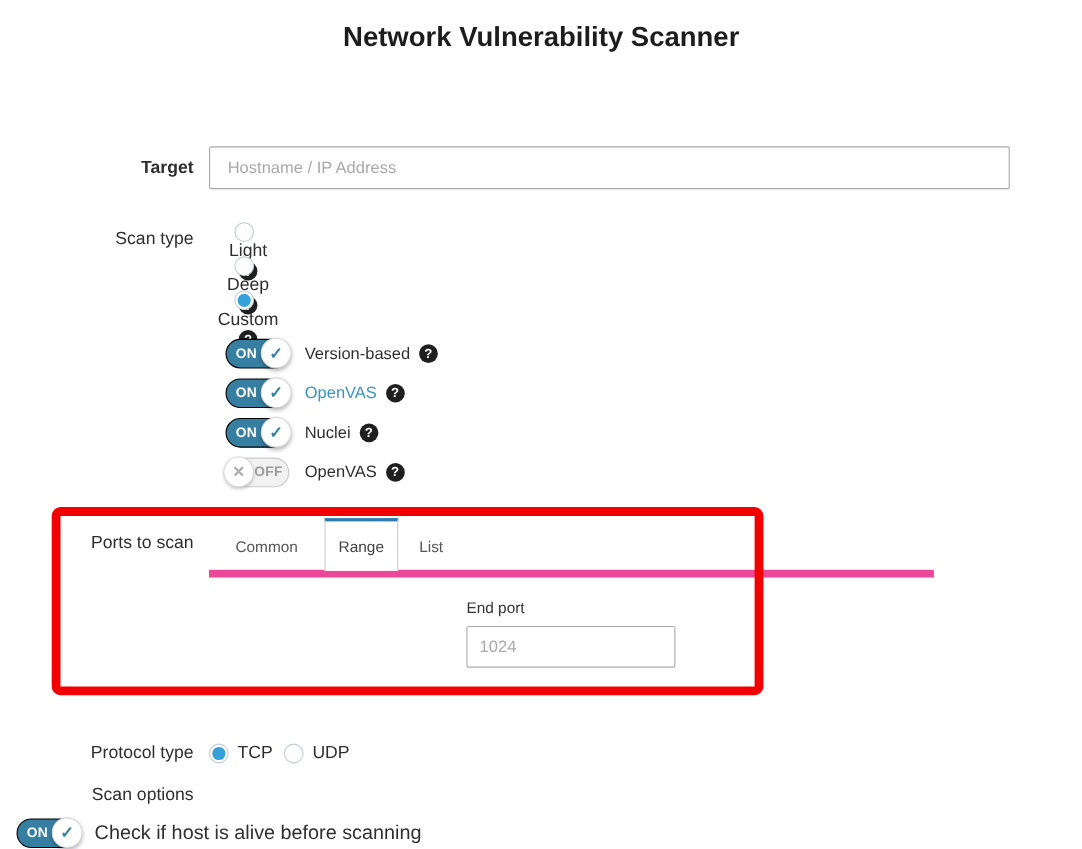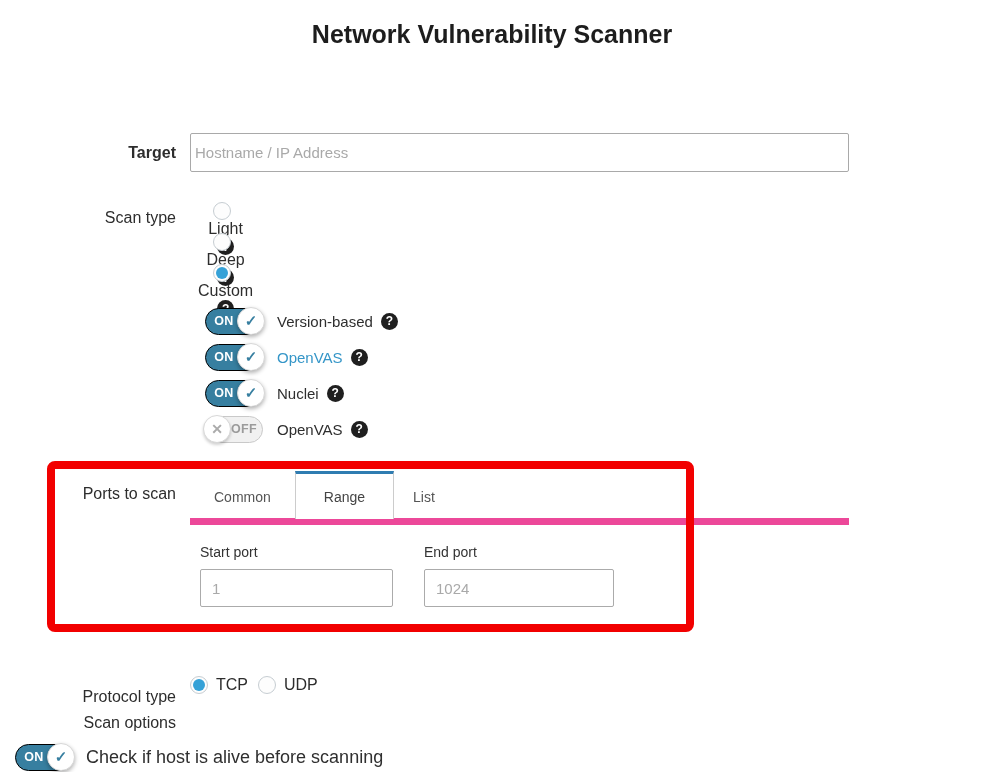--- a/index.html
+++ b/index.html
@@ -33,25 +33,25 @@
     text-align: right;
     font-size: 16px;
     color: #2d2d2d;
   }
 
   
   #row-target { top: 133px; }
   #row-target .row-label { line-height: 39px; font-weight: 700; }
   .target-input {
     margin-left: 14px;
-    width: 659px;
+    width: 728px;
     height: 39px;
     border: 1px solid #a9a9a9;
     border-radius: 2px;
-    padding: 0 4px;
+    padding: 0 16px;
     font-family: inherit;
     font-size: 15px;
     color: #4c1d95;
     outline: none;
   }
   .target-input::placeholder { color: #a9a9a9; }
 
   
   #row-scantype { top: 202px; }
   #row-scantype .row-label { line-height: 31px; }
@@ -137,21 +137,21 @@
   .tab {
     padding: 0 24px 13px;
     font-size: 14px;
     color: #555;
     cursor: pointer;
     white-space: nowrap;
   }
   .tab.active {
     height: 48px;
     margin-bottom: -1px;
-    padding: 0 28px;
+    padding: 0 12px;
     display: flex; align-items: center;
     background: #fff;
     border: 1px solid #ccc;
     border-top: 3px solid #2f7cb1;
     border-bottom: 0;
     color: #444;
   }
   .tab-list { padding: 0 19px 13px; }
 
   .port-field { position: absolute; }
@@ -166,21 +166,21 @@
     font-family: inherit;
     font-size: 15px;
     color: #333;
     outline: none;
   }
   #field-end .port-input { width: 190px; }
   .port-input::placeholder { color: #a9a9a9; }
 
   
   #row-protocol { top: 674px; }
-  #row-protocol .row-label { line-height: 22px; margin-top: 12px; }
+  #row-protocol .row-label { line-height: 22px; }
   .protocol-opts { display: flex; align-items: center; margin-left: 14px; height: 22px; }
   .protocol-opts .radio-wrap { display: flex; align-items: center; cursor: pointer; }
   .protocol-opts .opt-label { margin-right: 10px; }
 
   
   #row-options { top: 706px; flex-direction: column; }
   #row-options .row-label { line-height: 34px; }
   .options-control { display: flex; align-items: center; margin-left: 15px; height: 34px; }
   .options-text { margin-left: 13px; font-size: 18px; color: #2f2f2f; }
 
@@ -266,24 +266,20 @@
   <div class="row" id="row-ports-label">
     <div class="row-label">Ports to scan</div>
   </div>
 
   <div class="tabs">
     <div class="tab">Common</div>
     <div class="tab active">Range</div>
     <div class="tab tab-list">List</div>
   </div>
 
-  <div class="port-field" id="field-start">
-    <div class="f-label">Start port</div>
-    <input class="port-input" type="text" placeholder="1" style="">
-  </div>
   <div class="port-field" id="field-end">
     <div class="f-label">End port</div>
     <input class="port-input" type="text" placeholder="1024" style="">
   </div>
 
   <div class="row" id="row-protocol">
     <div class="row-label">Protocol type</div>
     <div class="protocol-opts">
       <span class="radio-wrap">
         <span class="radio selected"></span>

